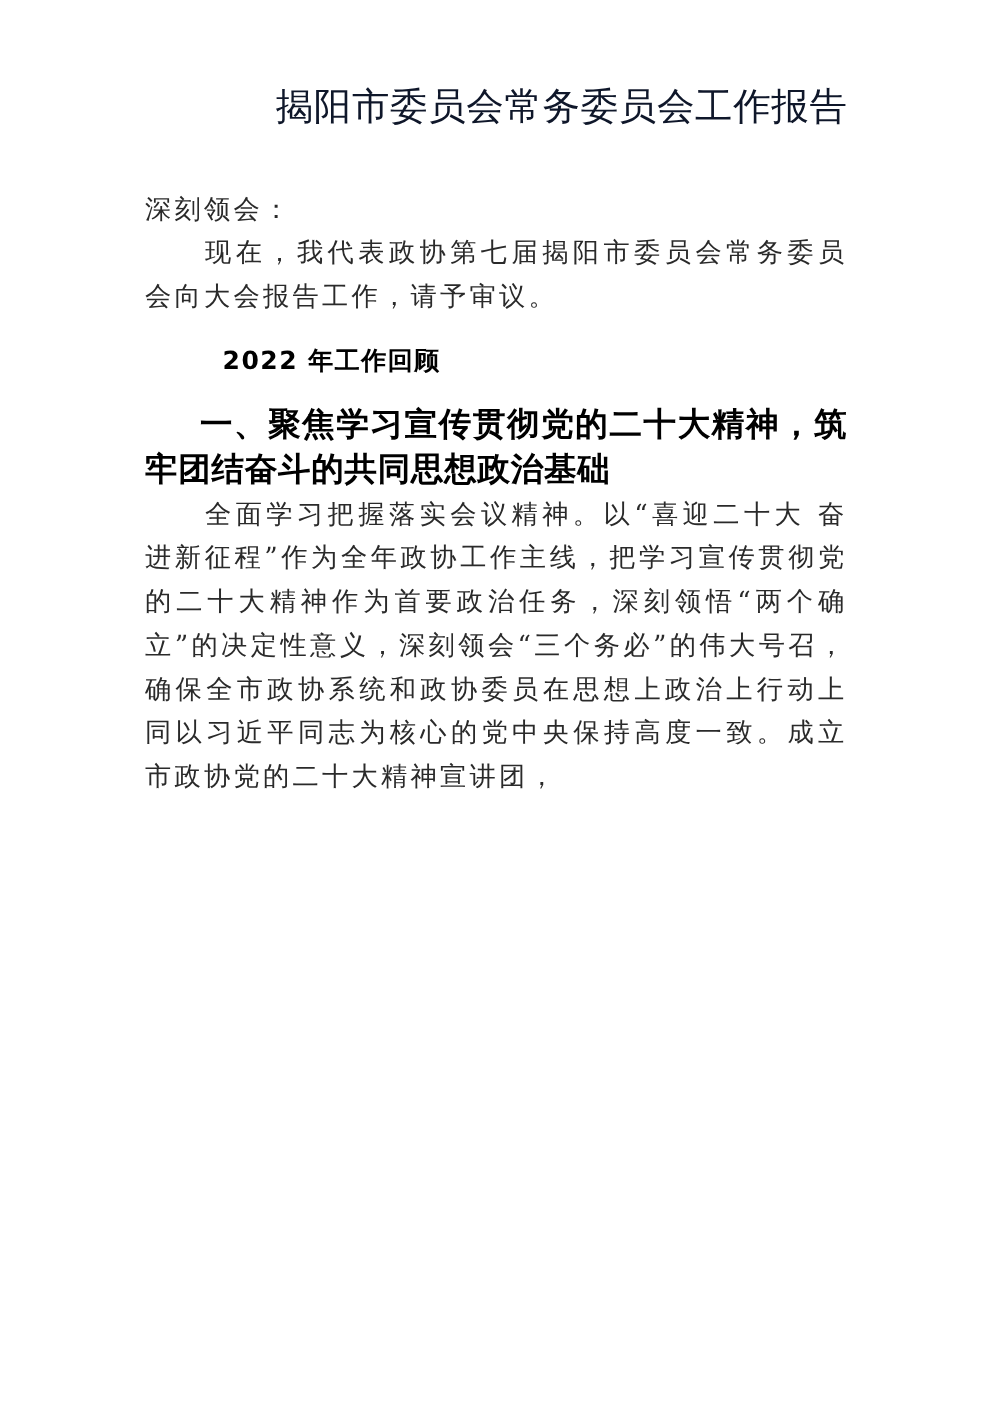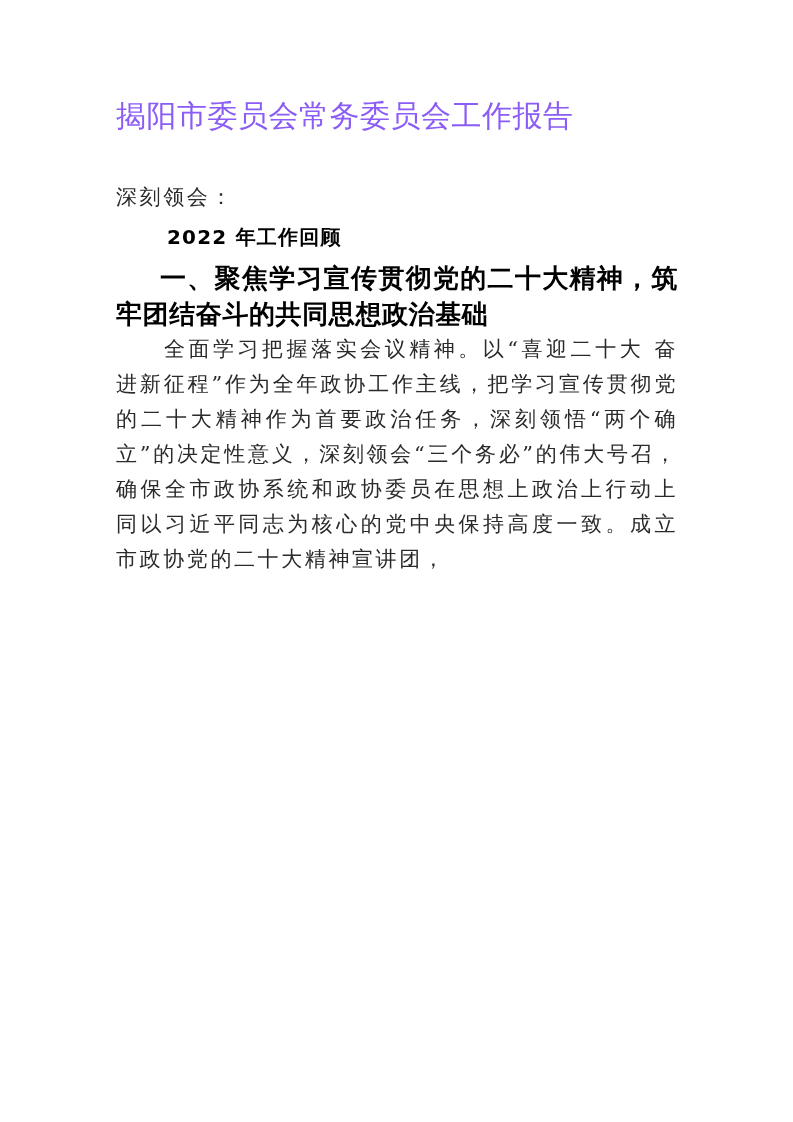--- a/index.html
+++ b/index.html
@@ -22,25 +22,25 @@
     left: 116px;
     top: 0;
     width: 562px;
   }
 
   .doc-title {
     font-family: "DejaVu Serif", "Liberation Serif", serif;
     font-size: 30px;
     line-height: 40px;
     font-weight: 400;
-    color: #8b5cf6;
-    text-align: left;
+    color: #0f172a;
+    text-align: right;
     letter-spacing: 0.5px;
     margin: 0;
-    padding-top: 96px;
+    padding-top: 66px;
     white-space: nowrap;
   }
 
   .salutation {
     font-family: "DejaVu Serif", "Liberation Serif", serif;
     font-size: 21px;
     line-height: 35px;
     color: #2a2a2a;
     letter-spacing: 2.6px;
     margin: 0;
@@ -61,21 +61,21 @@
     text-justify: inter-character;
   }
 
   .heading-sub {
     font-family: "DejaVu Sans", "Liberation Sans", sans-serif;
     font-size: 20px;
     line-height: 35px;
     font-weight: 700;
     color: #000000;
     letter-spacing: 1.2px;
-    margin: 5px;
+    margin: 16px;
     text-indent: 46px;
     text-align: left;
   }
 
   .heading-section {
     font-family: "DejaVu Sans", "Liberation Sans", sans-serif;
     font-size: 26px;
     line-height: 36px;
     font-weight: 700;
     color: #000000;
@@ -89,20 +89,21 @@
 </head>
 <body>
 
 <div class="page">
   <div class="doc-body">
 
     <h1 class="doc-title">揭阳市委员会常务委员会工作报告</h1>
 
     <p class="salutation">深刻领会：</p>
 
+    <p class="para">现在，我代表政协第七届揭阳市委员会常务委员会向大会报告工作，请予审议。</p>
 
     <h2 class="heading-sub">2022 年工作回顾</h2>
 
 
     <h2 class="heading-section">一、聚焦学习宣传贯彻党的二十大精神，筑牢团结奋斗的共同思想政治基础</h2>
 
     <p class="para">全面学习把握落实会议精神。以“喜迎二十大 奋进新征程”作为全年政协工作主线，把学习宣传贯彻党的二十大精神作为首要政治任务，深刻领悟“两个确立”的决定性意义，深刻领会“三个务必”的伟大号召，确保全市政协系统和政协委员在思想上政治上行动上同以习近平同志为核心的党中央保持高度一致。成立市政协党的二十大精神宣讲团，</p>
 
   </div>
 </div>

